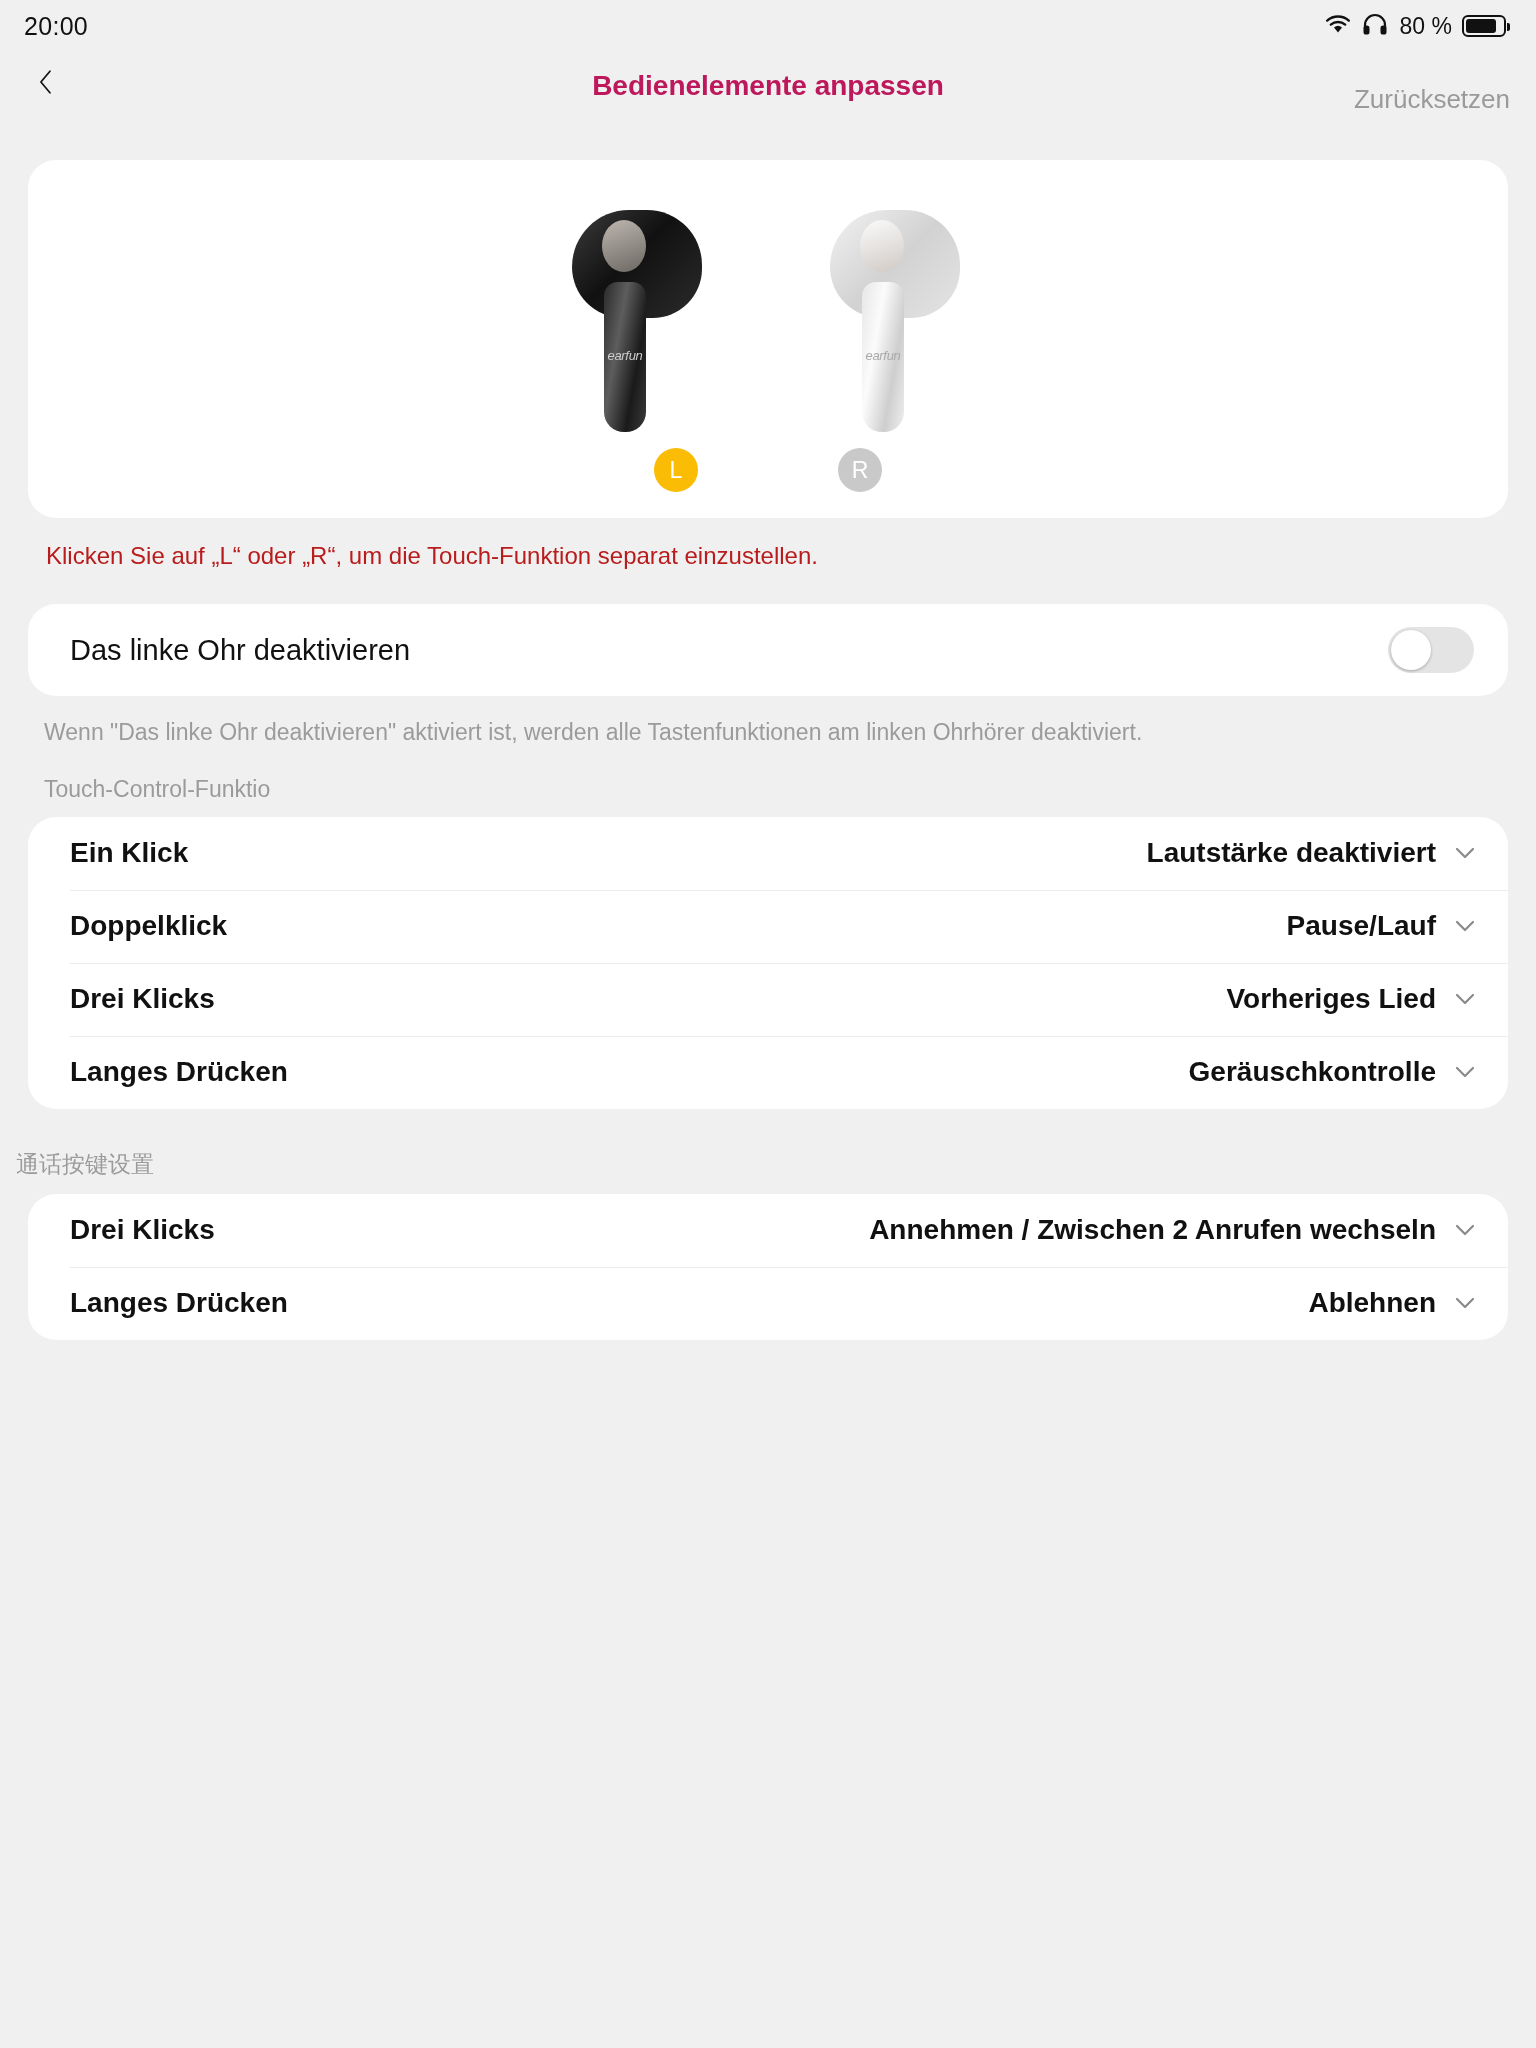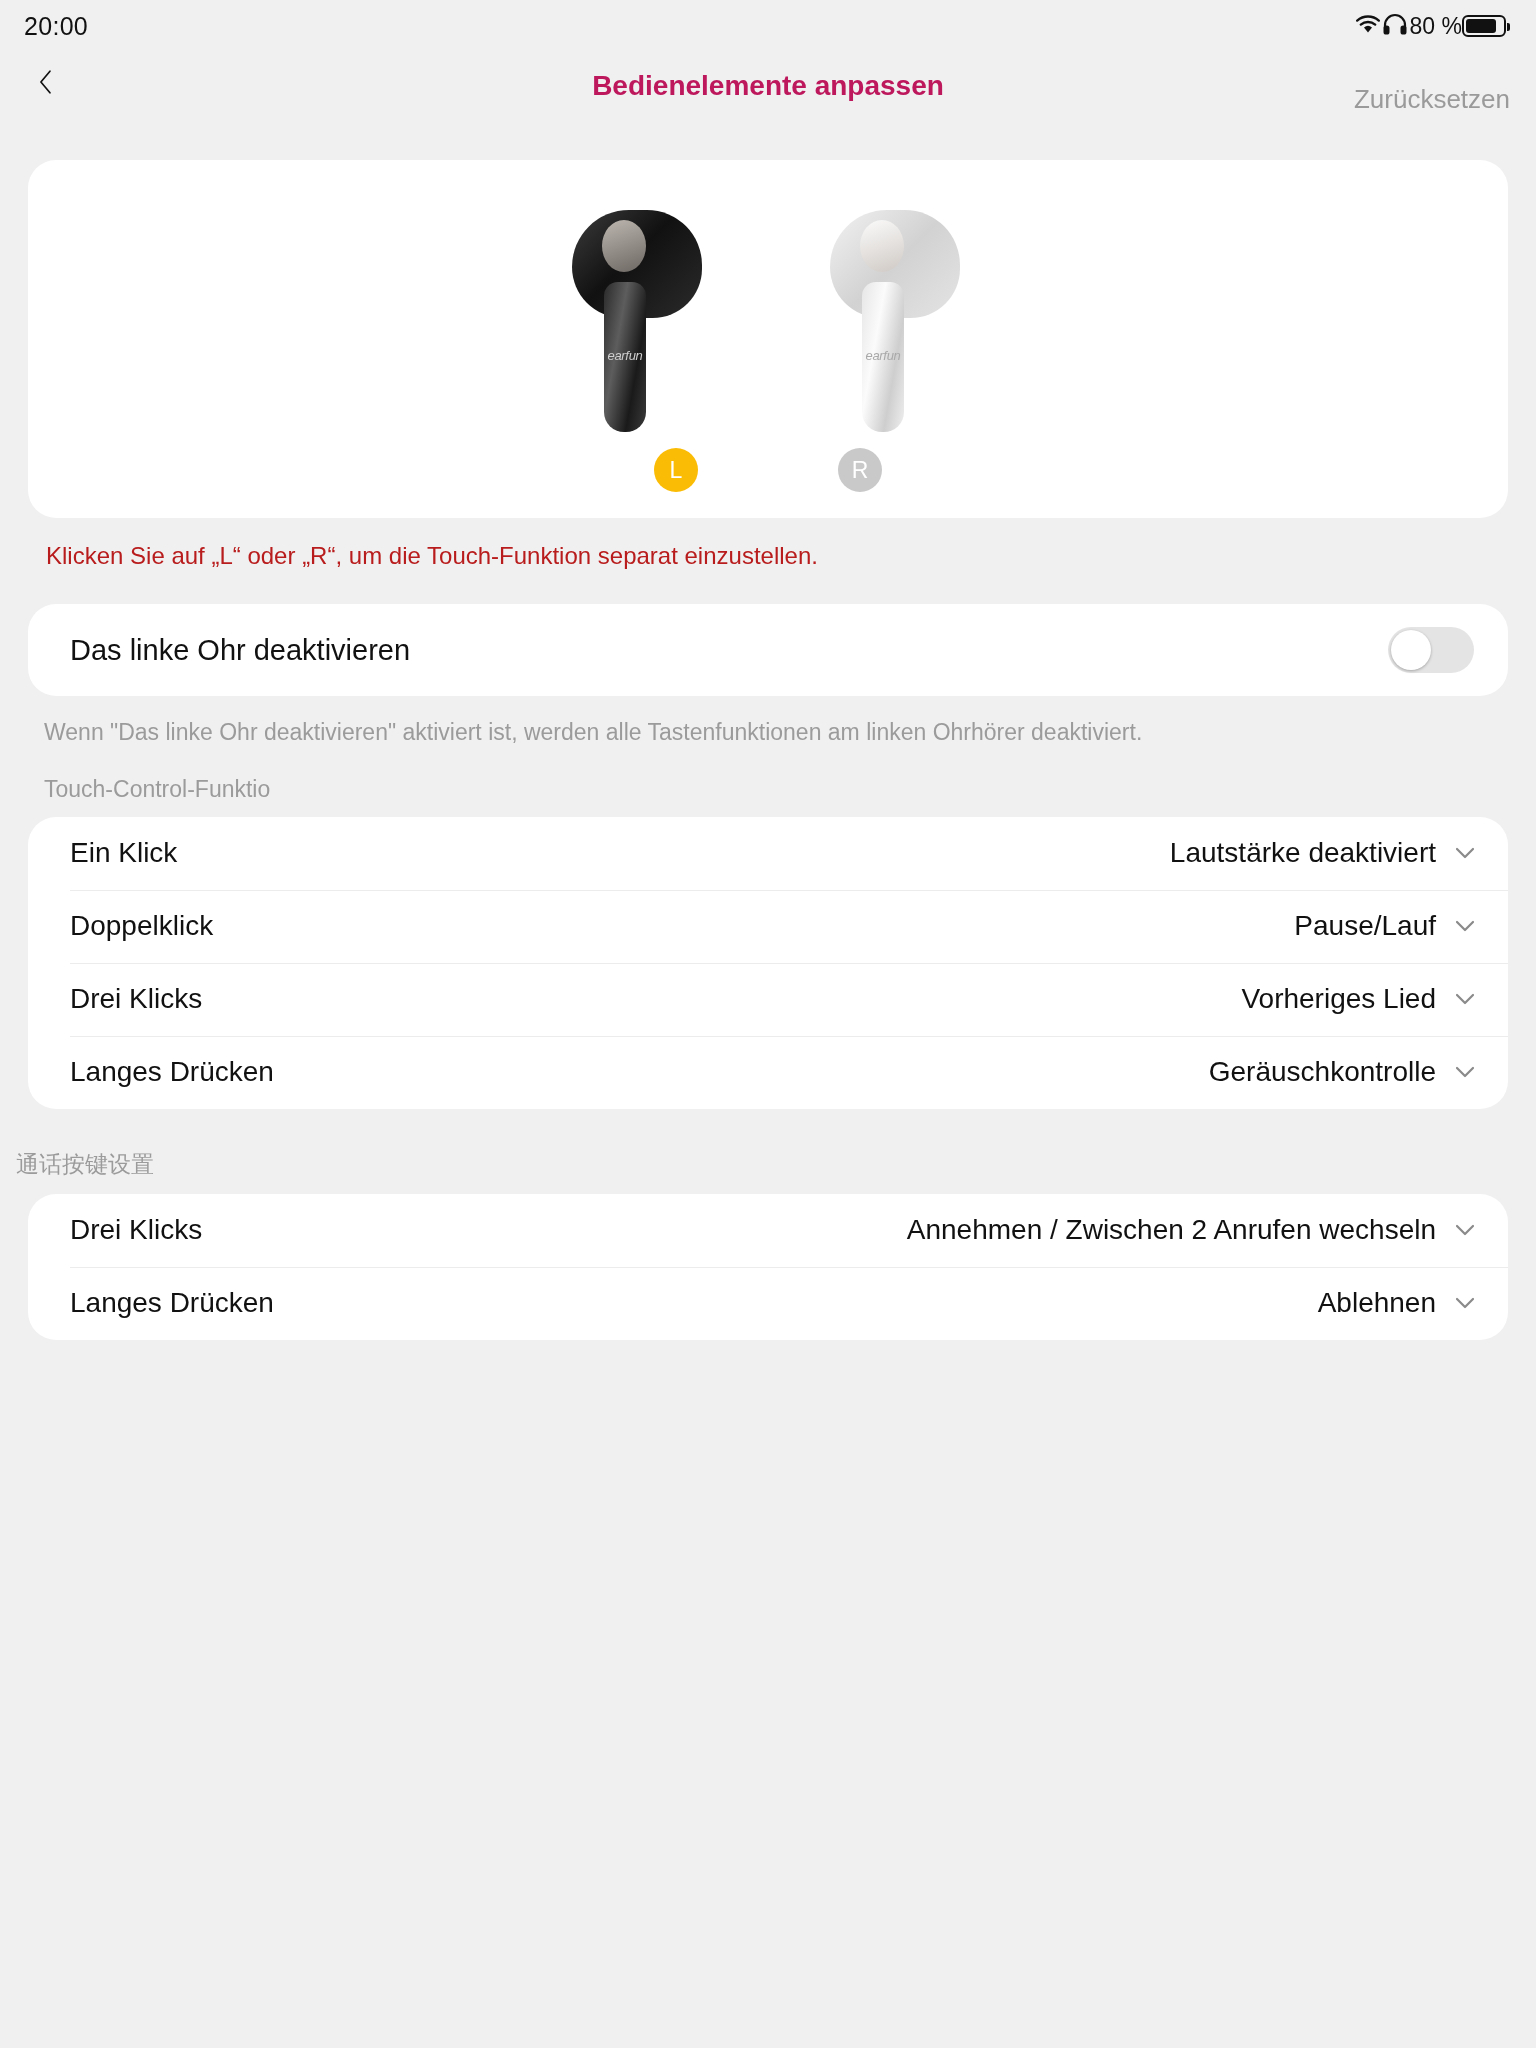--- a/index.html
+++ b/index.html
@@ -27,20 +27,21 @@
     padding: 8px 30px 0 24px;
   }
   .status-time {
     font-size: 25px;
     color: #111;
     letter-spacing: 0.3px;
   }
   .status-right {
     display: flex;
     align-items: center;
+    gap: 10px;
   }
   .status-right .pct {
     font-size: 23px;
     color: #111;
     margin-left: 2px;
   }
   .battery {
     width: 44px;
     height: 22px;
     border: 2px solid #111;
@@ -241,21 +242,21 @@
   }
 
   .section-title {
     font-size: 23px;
     color: #9b9b9b;
     margin: 28px 0 14px 44px;
   }
   .section-title.cjk { margin-top: 40px; margin-left: 16px; }
 
   
-  .list-card { overflow: hidden; }
+  .list-card { overflow: hidden; font-weight: bold; }
   .row {
     height: 73px;
     display: flex;
     align-items: center;
     justify-content: space-between;
     padding: 0 30px 0 42px;
     position: relative;
     cursor: pointer;
   }
   .row + .row::before {

